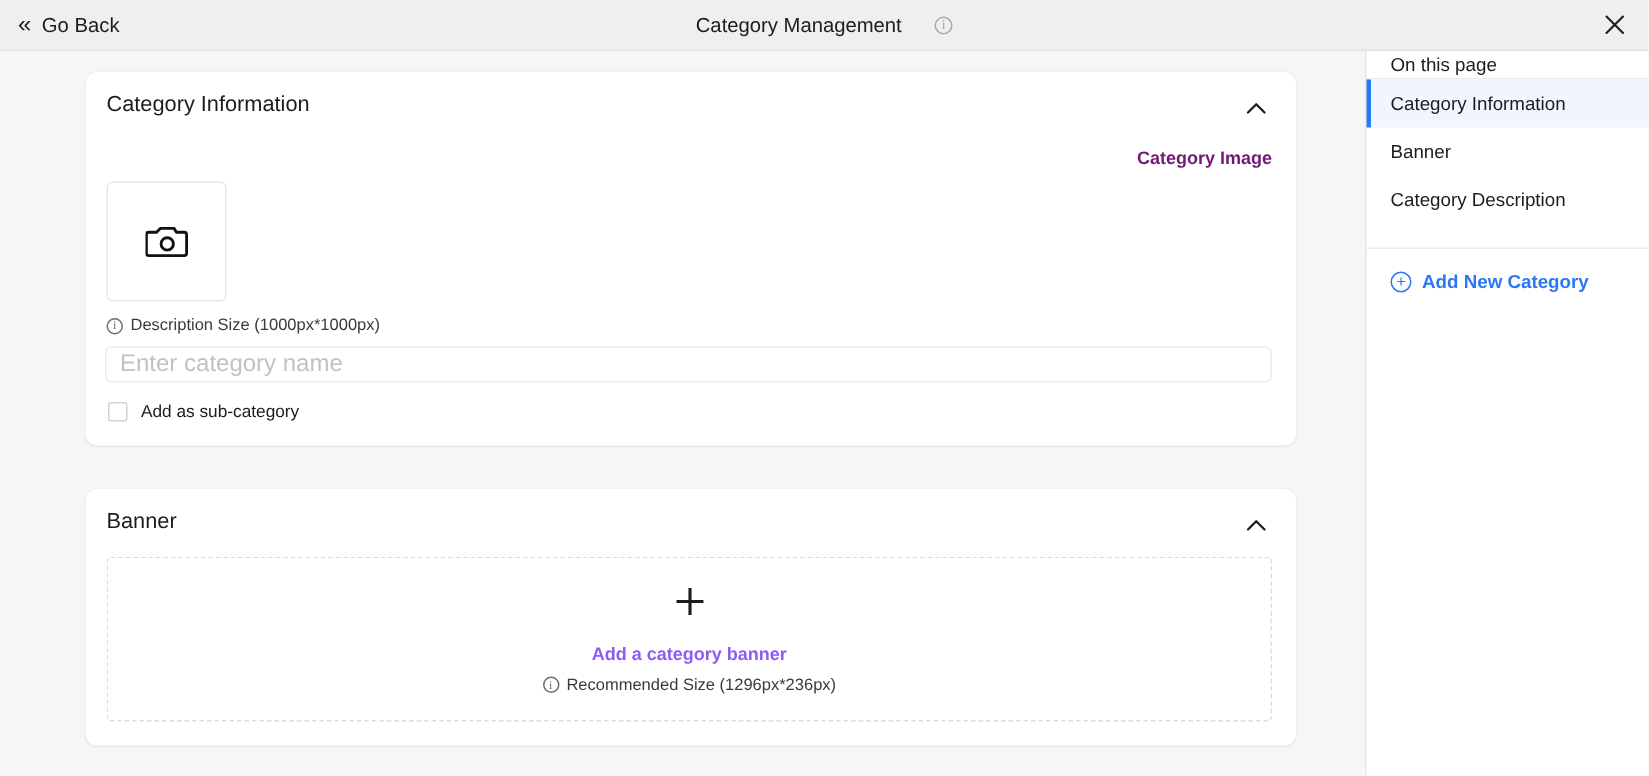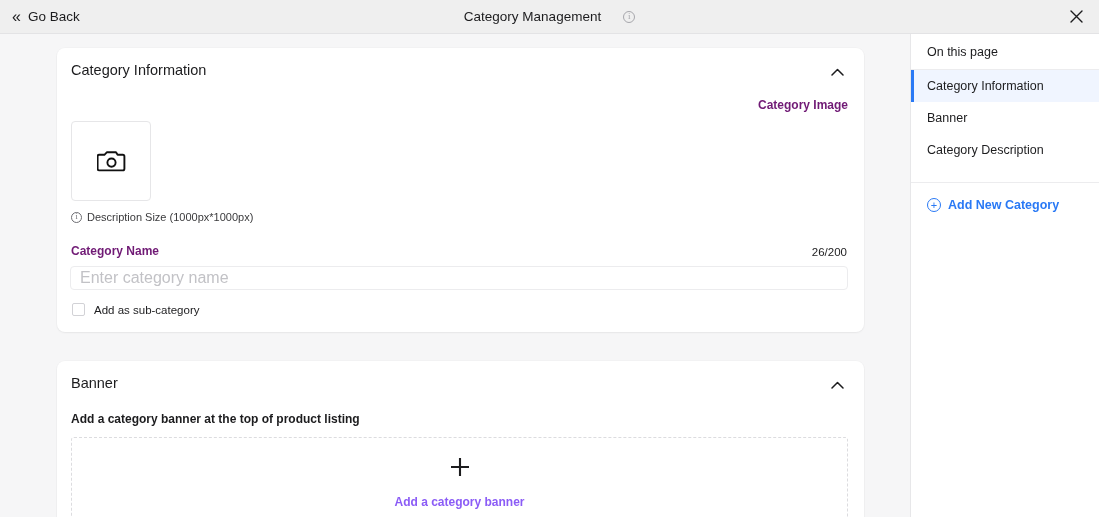--- a/index.html
+++ b/index.html
@@ -169,21 +169,21 @@
   .dz-hint .info-dot { border-color: #6d6d72; color: #6d6d72; width: 11px; height: 11px; font-size: 8px; }
 
   
   .rail {
     width: 189px; min-width: 189px;
     background: #ffffff;
     border-left: 1px solid #e7e7e9;
     display: flex; flex-direction: column;
   }
   .rail-head {
-    height: 36px; display: flex; align-items: center;
+    height: 19px; display: flex; align-items: center;
     padding-left: 16px;
     font-size: 12.5px; color: #1c1c1e;
     border-bottom: 1px solid #ececee;
   }
   .rail-list { padding-top: 0; }
   .rail-item {
     position: relative;
     height: 32px; display: flex; align-items: center;
     padding-left: 16px;
     font-size: 12.5px; color: #1c1c1e;
@@ -252,43 +252,38 @@
             <path d="M10 3.2 h9 l1.6 2.6 h5.2 a1.6 1.6 0 0 1 1.6 1.6 v12.4 a1.6 1.6 0 0 1 -1.6 1.6 h-23.6 a1.6 1.6 0 0 1 -1.6 -1.6 v-12.4 a1.6 1.6 0 0 1 1.6 -1.6 h5.2 z" fill="none" stroke="#111" stroke-width="1.9" stroke-linejoin="round"></path>
             <circle cx="14.5" cy="13.6" r="4.1" fill="none" stroke="#111" stroke-width="1.9"></circle>
           </svg>
         </div>
 
         <div class="hint">
           <span class="info-dot">i</span>
           <span>Description Size (1000px*1000px)</span>
         </div>
 
-        <div class="row-between">
-          <div class="field-label">Category Name</div>
-          <div class="counter">26/200</div>
-        </div>
         <input class="text-input" type="text" placeholder="Enter category name" style="">
 
         <div class="check-row">
           <span class="checkbox"></span>
           <span class="check-label">Add as sub-category</span>
         </div>
       </div>
 
       <div class="card">
         <div class="card-head">
           <div class="card-title">Banner</div>
           <div class="chevron">
             <svg width="13" height="8" viewBox="0 0 13 8" aria-hidden="true">
               <path d="M1 7 L6.5 1.5 L12 7" stroke="#1c1c1e" stroke-width="1.5" fill="none" stroke-linecap="round" stroke-linejoin="round"></path>
             </svg>
           </div>
         </div>
 
-        <div class="banner-sub">Add a category banner at the top of product listing</div>
 
         <div class="dropzone">
           <svg class="plus" width="22" height="22" viewBox="0 0 22 22" aria-hidden="true">
             <path d="M11 2 V20 M2 11 H20" stroke="#1c1c1e" stroke-width="2.1" stroke-linecap="butt"></path>
           </svg>
           <div class="dz-title">Add a category banner</div>
           <div class="dz-hint">
             <span class="info-dot">i</span>
             <span>Recommended Size (1296px*236px)</span>
           </div>

